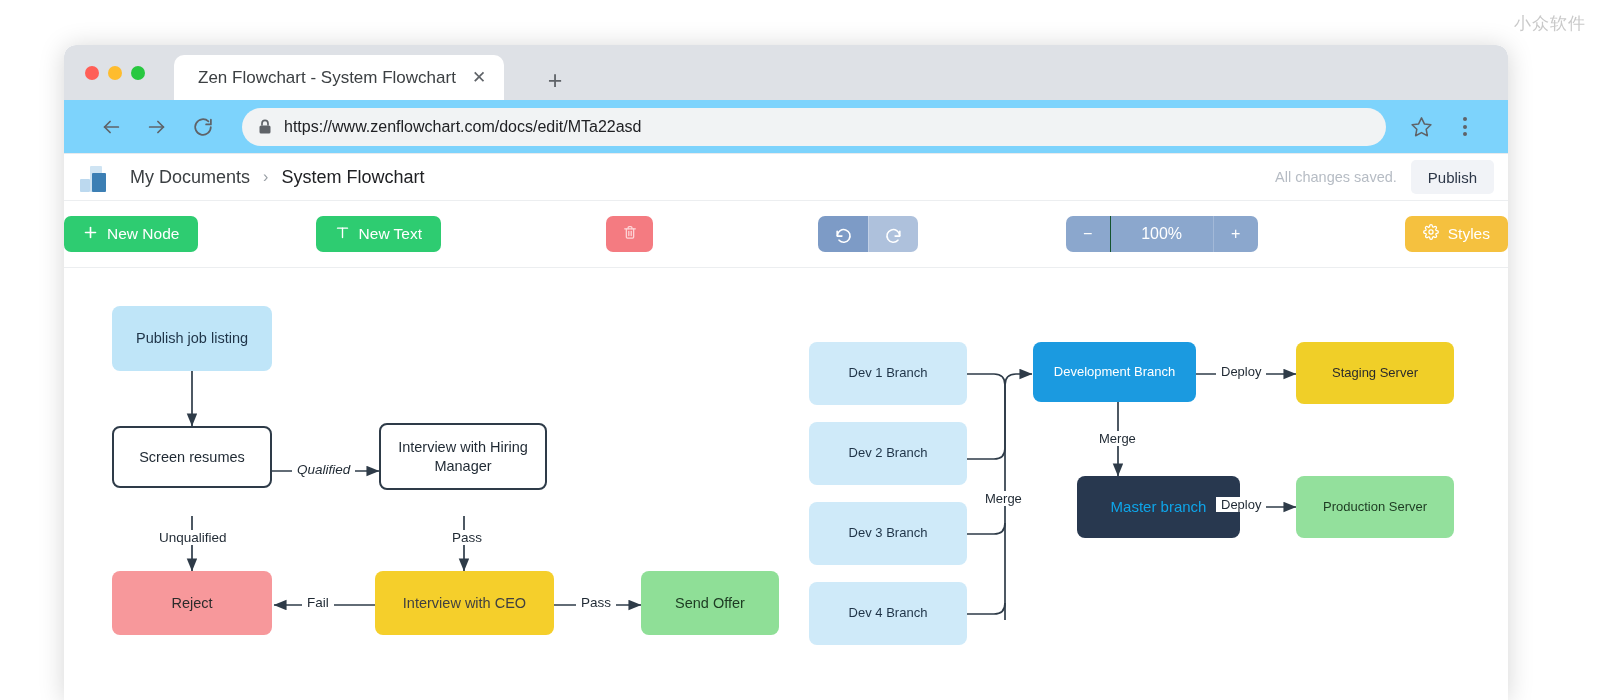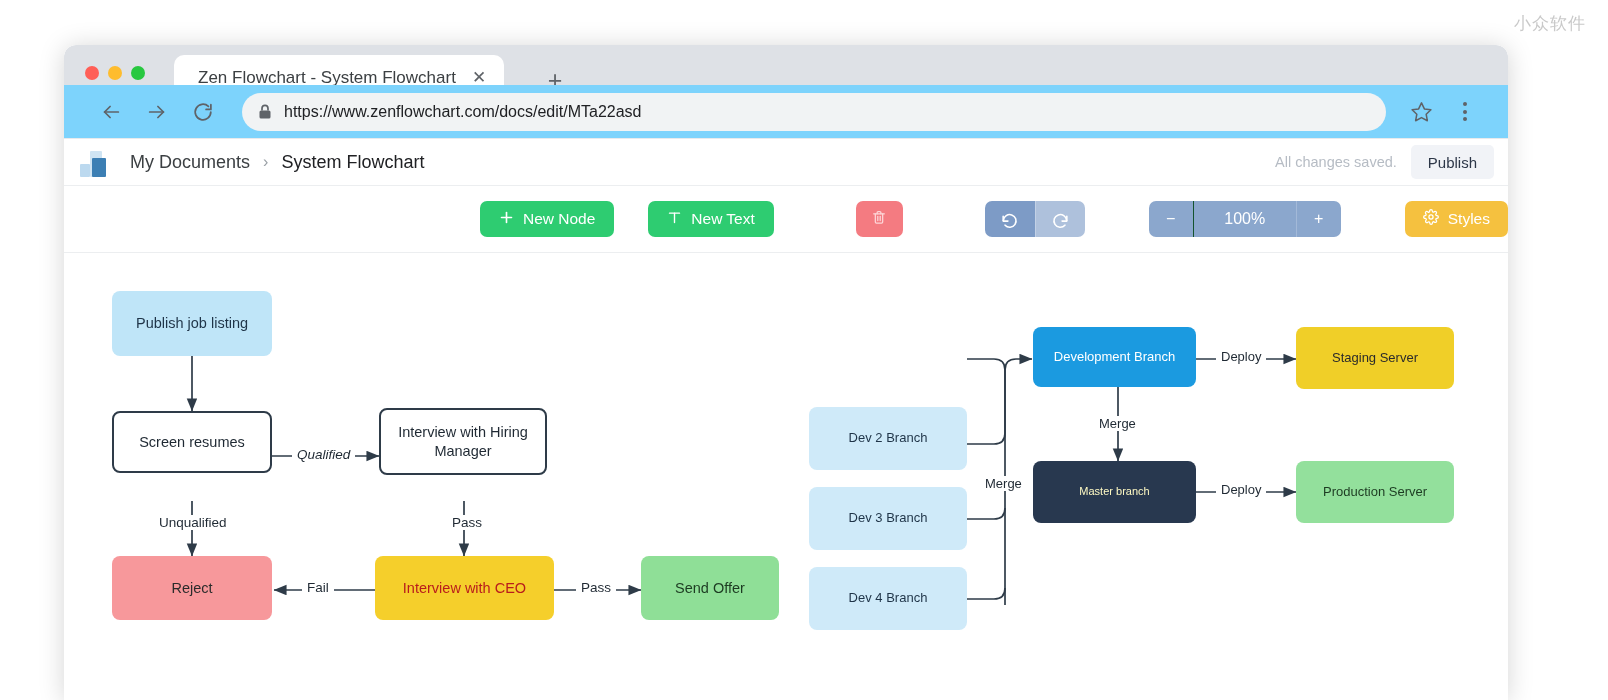--- a/index.html
+++ b/index.html
@@ -22,21 +22,21 @@
     position: absolute; left: 64px; top: 45px;
     width: 1444px; height: 655px;
     background: #ffffff;
     border-radius: 12px 12px 0 0;
     box-shadow: 0 2px 26px rgba(0,0,0,.17);
     overflow: hidden;
   }
 
   
   .tabstrip {
-    position: relative; height: 40px; background: #dee1e6;
+    position: relative; height: 55px; background: #dee1e6;
     border-radius: 12px 12px 0 0;
   }
   .traffic { position: absolute; left: 21px; top: 21px; display: flex; gap: 9px; }
   .dot { width: 14px; height: 14px; border-radius: 50%; }
   .dot.r { background: #ff5f57; }
   .dot.y { background: #febc2e; }
   .dot.g { background: #28c840; }
 
   .tab {
     position: absolute; left: 110px; top: 10px;
@@ -108,21 +108,21 @@
   .hbtn {
     height: 34px; padding: 0 17px; border-radius: 5px;
     background: #f1f3f7; color: #2d3748; font-size: 15px;
     display: flex; align-items: center; justify-content: center;
   }
 
   
   .toolbar {
     position: relative; height: 67px; background: #fff;
     border-bottom: 1px solid #eceef0;
-    display: flex; align-items: center; justify-content: flex-end; gap: 12px; padding-left: 24px;
+    display: flex; align-items: center; justify-content: space-between; gap: 12px;
   }
   .tb-btn {
     height: 36px; border-radius: 7px; display: flex; align-items: center;
     justify-content: center; gap: 9px; color: #fff; font-size: 15.5px;
     padding: 0 19px;
   }
   .tb-green { background: #2ecc71; }
   .tb-red { background: #f47b81; width: 47px; padding: 0; }
   .gap-sm { width: 10px; }
   .gap-md { width: 58px; }
@@ -148,25 +148,25 @@
   
   .canvas { position: relative; height: 432px; background: #fff; overflow: hidden; }
   .node {
     position: absolute; border-radius: 8px;
     display: flex; align-items: center; justify-content: center;
     text-align: center; line-height: 1.25;
   }
   .n-lightblue { background: #bfe5f8; color: #1f3448; font-size: 14.5px; }
   .n-white { background: #fff; border: 2px solid #2e3b48; color: #1f2933; font-size: 14.5px; }
   .n-red { background: #f7989b; color: #2b2b2b; font-size: 14.5px; }
-  .n-yellow { background: #f5cf2b; color: #b91c1c; font-size: 14.5px; }
+  .n-yellow { background: #f5cf2b; color: #404040; font-size: 14.5px; }
   .n-green { background: #8fdf97; color: #1d3b22; font-size: 14.5px; }
   .n-palebluel { background: #cfeaf9; color: #1f3448; font-size: 13px; }
   .n-blue { background: #1b9ae0; color: #fff; font-size: 13px; }
-  .n-navy { background: #28384f; color: #fef9c3; font-size: 11px; }
+  .n-navy { background: #28384f; color: #0ea5e9; font-size: 15px; margin-left: 44px; }
   .n-gold { background: #f0cf28; color: #2b2b2b; font-size: 13px; }
   .n-green2 { background: #93e09c; color: #1d3b22; font-size: 13px; }
 
   .edge-label {
     position: absolute; background: #fff; padding: 0 5px;
     font-size: 13.5px; color: #1f2933; white-space: nowrap;
   }
   .edge-label.sm { font-size: 13px; }
 
   svg.wires { position: absolute; left: 0; top: 0; width: 100%; height: 100%; }
@@ -369,20 +369,23 @@
       <div class="node n-green" style="left:577px; top:303px; width:138px; height:64px;">
         <span>Send Offer</span>
       </div>
 
       <div class="edge-label" style="left:228px; top:194px;font-style:italic;">Qualified</div>
       <div class="edge-label" style="left:90px; top:262px;">Unqualified</div>
       <div class="edge-label" style="left:383px; top:262px;">Pass</div>
       <div class="edge-label" style="left:238px; top:327px;">Fail</div>
       <div class="edge-label" style="left:512px; top:327px;">Pass</div>
 
+      <div class="node n-palebluel" style="left:745px; top:74px; width:158px; height:63px;">
+        <span>Dev 1 Branch</span>
+      </div>
       <div class="node n-palebluel" style="left:745px; top:154px; width:158px; height:63px;">
         <span>Dev 2 Branch</span>
       </div>
       <div class="node n-palebluel" style="left:745px; top:234px; width:158px; height:63px;">
         <span>Dev 3 Branch</span>
       </div>
       <div class="node n-palebluel" style="left:745px; top:314px; width:158px; height:63px;">
         <span>Dev 4 Branch</span>
       </div>
 

